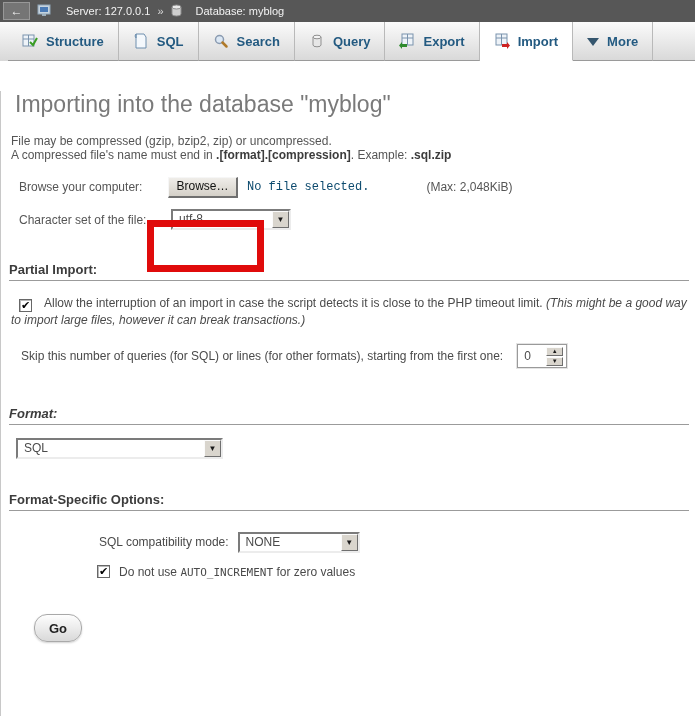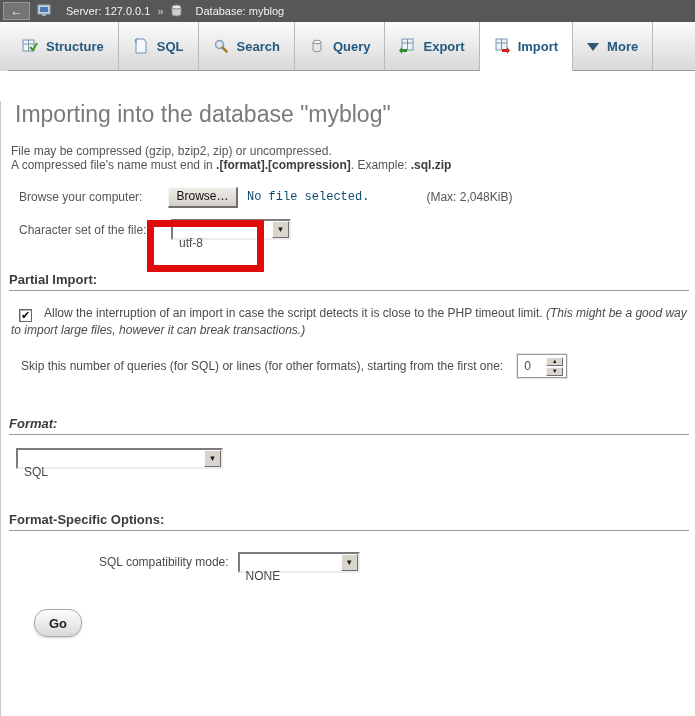--- a/index.html
+++ b/index.html
@@ -31,21 +31,21 @@
     color: #f5f5f5;
     display: flex; align-items: center; justify-content: center;
     font-size: 12px; line-height: 1;
   }
   .crumb { display: flex; align-items: center; gap: 14px; }
   .crumb-sep { color: #d9d9d9; font-size: 11px; }
 
   
   .tabbar {
     display: flex;
-    height: 49px;
+    height: 39px;
     background: linear-gradient(#fbfbfb, #d8d8d8);
     padding-left: 8px;
     text-align: right;
   }
   .tab {
     display: flex; align-items: center; gap: 8px;
     padding: 0 14px;
     border-right: 1px solid #b9b9b9;
     border-bottom: 1px solid #9a9a9a;
     font-weight: bold; font-size: 13px;
@@ -118,21 +118,21 @@
   
   .win-select {
     display: inline-flex;
     align-items: stretch;
     background: #fff;
     border: 2px solid;
     border-color: #7b7b7b #ececec #ececec #7b7b7b;
     height: 21px;
     cursor: pointer;
   }
-  .select-value { flex: 1; padding: 15px 6px; color: #4a4a4a; white-space: nowrap; overflow: hidden; }
+  .select-value { flex: 1; padding: 1px 6px; color: #4a4a4a; white-space: nowrap; overflow: hidden; }
   .select-arrow-btn {
     width: 17px;
     background: #d9d5cd;
     border: 1px solid;
     border-color: #fbfbfb #6f6f6f #6f6f6f #fbfbfb;
     display: flex; align-items: center; justify-content: center;
     font-size: 8px; color: #1a1a1a;
   }
   .sel-charset { width: 120px; }
   .sel-format  { width: 207px; }
@@ -391,18 +391,22 @@
   <div class="section-heading h-fso">Format-Specific Options:</div>
 
   <div class="row compat-row">
     <span class="compat-label">SQL compatibility mode:</span>
     <span class="win-select sel-compat">
       <span class="select-value">NONE</span>
       <span class="select-arrow-btn">▼</span>
     </span>
   </div>
 
+  <div class="autoinc-row">
+    <span class="win-checkbox checked"></span>
+    <span class="autoinc-label"><span>Do not use </span><span class="mono">AUTO_INCREMENT</span><span> for zero values</span></span>
+  </div>
 
   <button class="go-btn">Go</button>
 
 </div>
 
 <div class="highlight-box"></div>
 
 </body></html>

